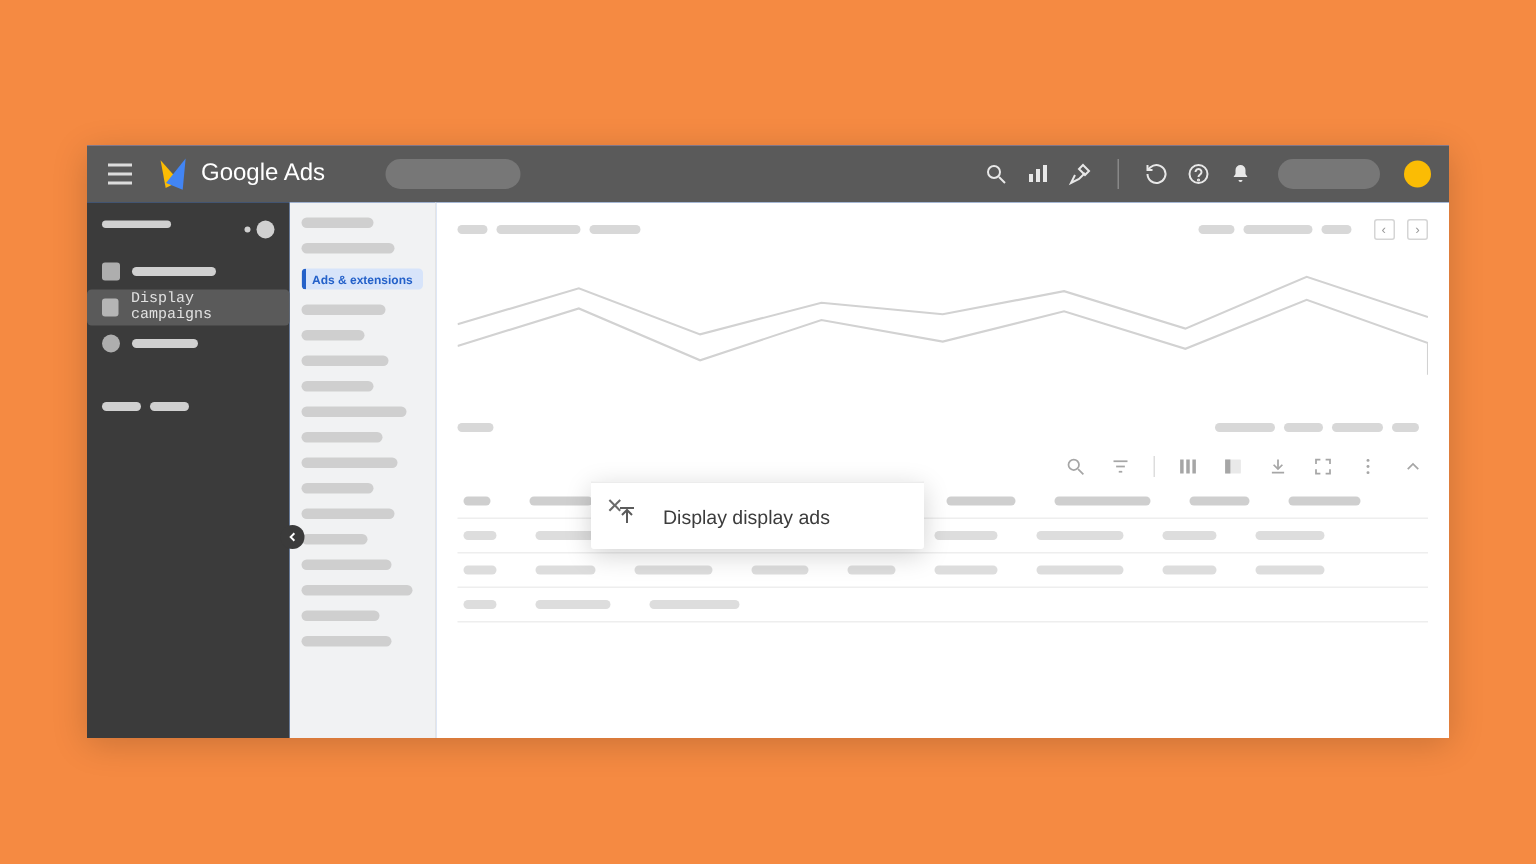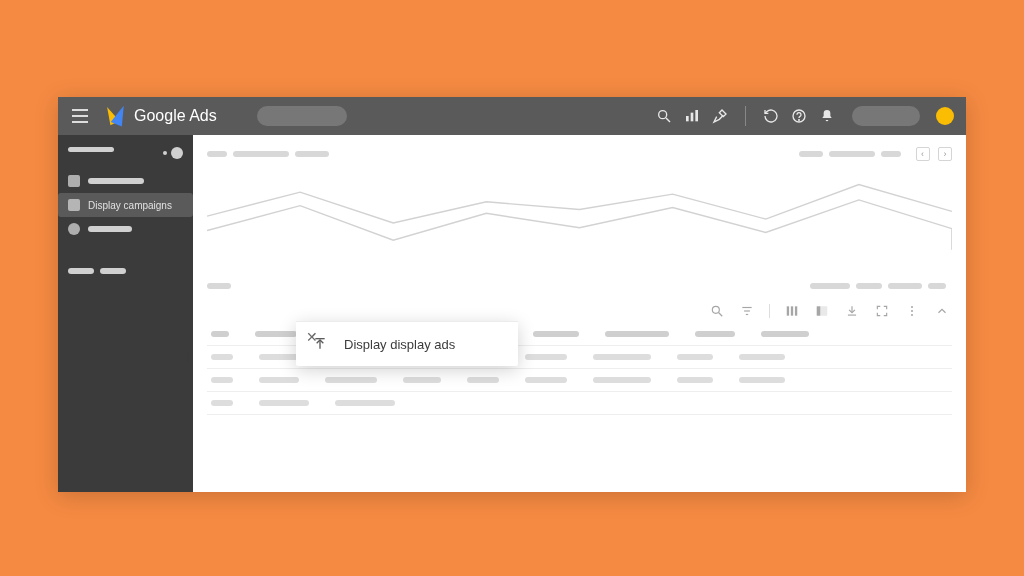--- a/index.html
+++ b/index.html
@@ -55,21 +55,21 @@
   .top-right { display:flex; align-items:center; gap:10px; padding-right:12px; }
   .ic { width:18px; height:18px; display:inline-flex; align-items:center; justify-content:center; color:#e8e8e8; cursor:pointer; }
   .ic svg { width:16px; height:16px; }
   .vsep { width:1px; height:20px; background:#888; margin:0 6px; }
   .avatar-dot { width:18px; height:18px; border-radius:50%; background:#fbbc04; }
 
   
   .app-body { display:flex; height: calc(100% - 38px); }
   .sidebar-dark {
     width: 135px; background:#3b3b3b; color:#e1e1e1; font-size:11px;
-    padding: 8px 0; position: relative;
+    padding: 8px 0; position: relative; font-family: Liberation Mono, monospace;
   }
   .sd-row { display:flex; align-items:center; padding: 6px 10px; height:24px; border-radius:3px; cursor:pointer; }
   .sd-row .sq { width:12px; height:12px; margin-right:8px; background:#ccc; border-radius:2px; opacity:0.8;}
   .sd-bar { height:6px; border-radius:3px; background:#d0d0d0; }
   .sd-row.selected { background:#5a5a5a; }
   .sidebar-dark .head-row { display:flex; justify-content:space-between; padding:4px 10px 10px; }
   .head-bar { height:5px; width:46px; border-radius:3px; background:#d0d0d0;}
   .head-dots { display:flex; gap:4px; align-items:center;}
   .hdot { width:4px; height:4px; border-radius:50%; background:#d0d0d0; }
   .hcirc { width:12px; height:12px; border-radius:50%; background:#d0d0d0;}
@@ -220,20 +220,41 @@
         <div class="sd-bar" style="width:26px; margin-right:6px;"></div>
         <div class="sd-bar" style="width:26px;"></div>
       </div>
       <div class="collapse-tab">
         <svg viewBox="0 0 24 24" width="10" height="10" fill="none" stroke="currentColor" stroke-width="3">
             <polyline points="15 6 9 12 15 18"></polyline>
           </svg>
       </div>
     </div>
 
+    <div class="nav-light">
+      <div class="nl-item" style="width:48px;"></div>
+      <div class="nl-item" style="width:62px;"></div>
+      <div class="nl-item sel">
+        <span>Ads &amp; extensions</span>
+      </div>
+      <div class="nl-item" style="width:56px;"></div>
+      <div class="nl-item" style="width:42px;"></div>
+      <div class="nl-item" style="width:58px;"></div>
+      <div class="nl-item" style="width:48px;"></div>
+      <div class="nl-item" style="width:70px;"></div>
+      <div class="nl-item" style="width:54px;"></div>
+      <div class="nl-item" style="width:64px;"></div>
+      <div class="nl-item" style="width:48px;"></div>
+      <div class="nl-item" style="width:62px;"></div>
+      <div class="nl-item" style="width:44px;"></div>
+      <div class="nl-item" style="width:60px;"></div>
+      <div class="nl-item" style="width:74px;"></div>
+      <div class="nl-item" style="width:52px;"></div>
+      <div class="nl-item" style="width:60px;"></div>
+    </div>
 
     <div class="main">
       <div class="crumb-row">
         <div class="crumb-left">
           <span style="width:20px;"></span><span style="width:56px;"></span><span style="width:34px;"></span>
         </div>
         <div class="crumb-right">
           <span style="width:24px;"></span><span style="width:46px;"></span><span style="width:20px;"></span>
           <div class="crumb-nav">‹</div>
           <div class="crumb-nav">›</div>

